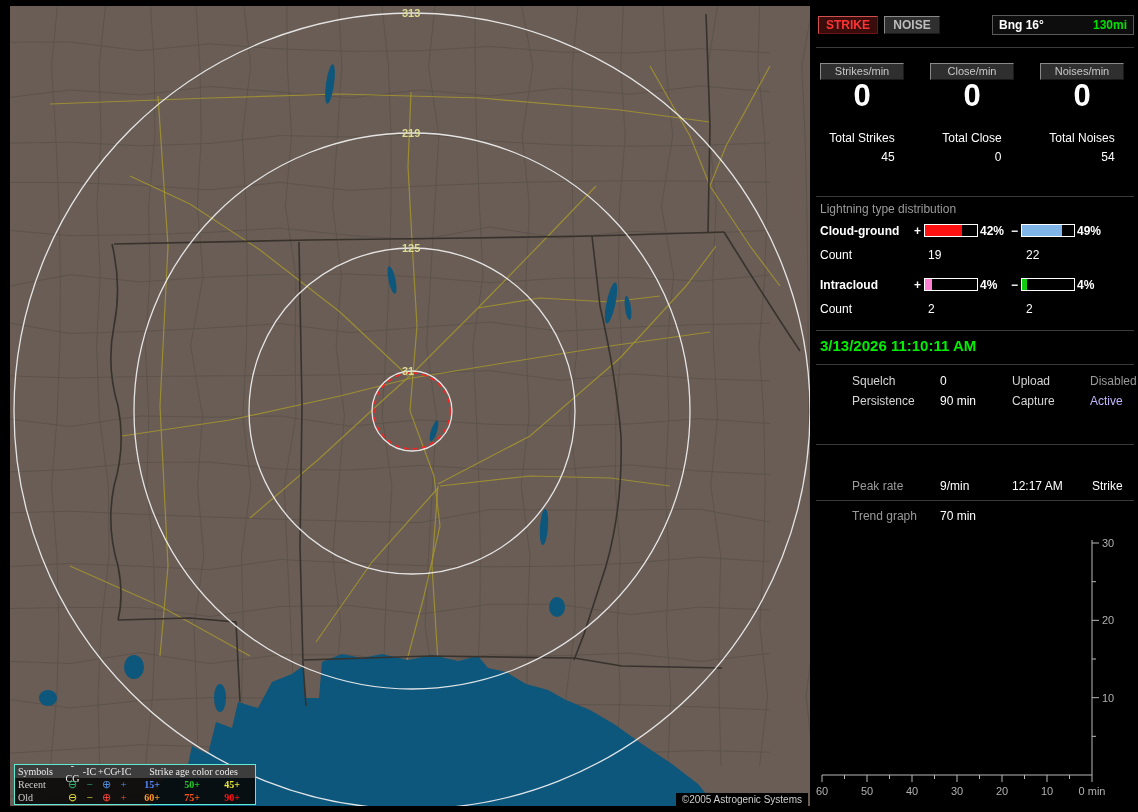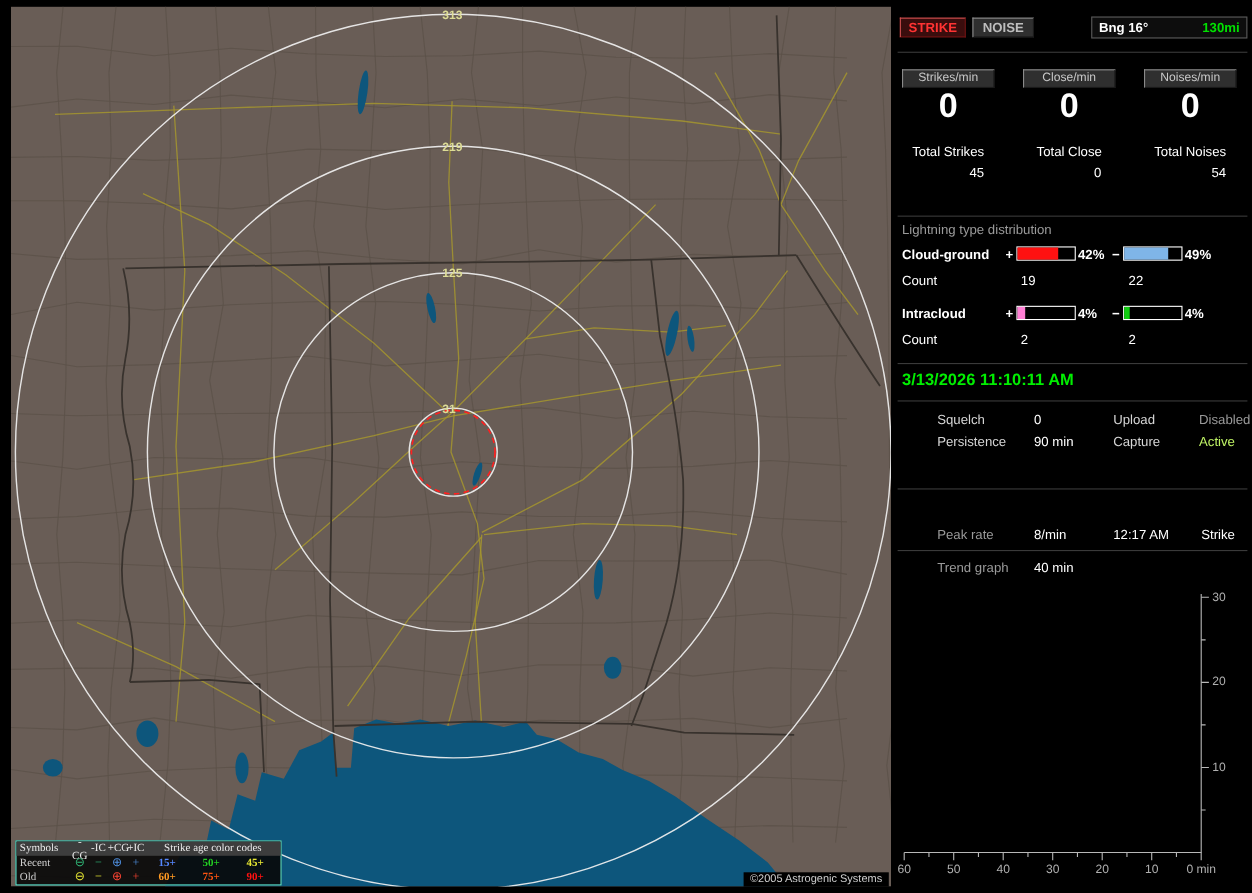--- a/index.html
+++ b/index.html
@@ -282,37 +282,37 @@
     <div class="st-row" style="top:374px">
       <span class="st-l" style="left:6px">Squelch</span>
       <span class="st-v" style="left:94px">0</span>
       <span class="st-l" style="left:166px">Upload</span>
       <span class="st-v" style="left: 244px; color: rgb(154, 154, 154);">Disabled</span>
     </div>
     <div class="st-row" style="top:394px">
       <span class="st-l" style="left:6px">Persistence</span>
       <span class="st-v" style="left:94px">90 min</span>
       <span class="st-l" style="left:166px">Capture</span>
-      <span class="st-v" style="left: 244px; color: #bef264;">Active</span>
+      <span class="st-v" style="left: 244px; color: #c4b5fd;">Active</span>
     </div>
 
     <div class="sep" style="top:444px"></div>
 
     <div class="st-row" style="top:479px">
       <span class="st-l gray" style="left:6px">Peak rate</span>
-      <span class="st-v" style="left:94px">8/min</span>
+      <span class="st-v" style="left:94px">9/min</span>
       <span class="st-v" style="left:166px">12:17 AM</span>
       <span class="st-v" style="left:246px">Strike</span>
     </div>
 
     <div class="sep" style="top:500px"></div>
 
     <div class="st-row" style="top:509px">
       <span class="st-l gray" style="left:6px">Trend graph</span>
-      <span class="st-v" style="left:94px">40 min</span>
+      <span class="st-v" style="left:94px">70 min</span>
     </div>
 
     <div id="trend-chart">
       <svg id="trend-svg" width="324" height="262" viewBox="0 0 324 262">
         <polyline points="278,5 278,240 8,240" fill="none" stroke="#b8b8b8" stroke-width="1"></polyline>
         <g id="ticks" stroke="#b8b8b8" stroke-width="1">
             <line x1="278" y1="8" x2="285" y2="8"></line>
             <line x1="278" y1="85.33333333333334" x2="285" y2="85.33333333333334"></line>
             <line x1="278" y1="162.66666666666669" x2="285" y2="162.66666666666669"></line>
             <line x1="278" y1="46.66666666666666" x2="282" y2="46.66666666666666"></line>

